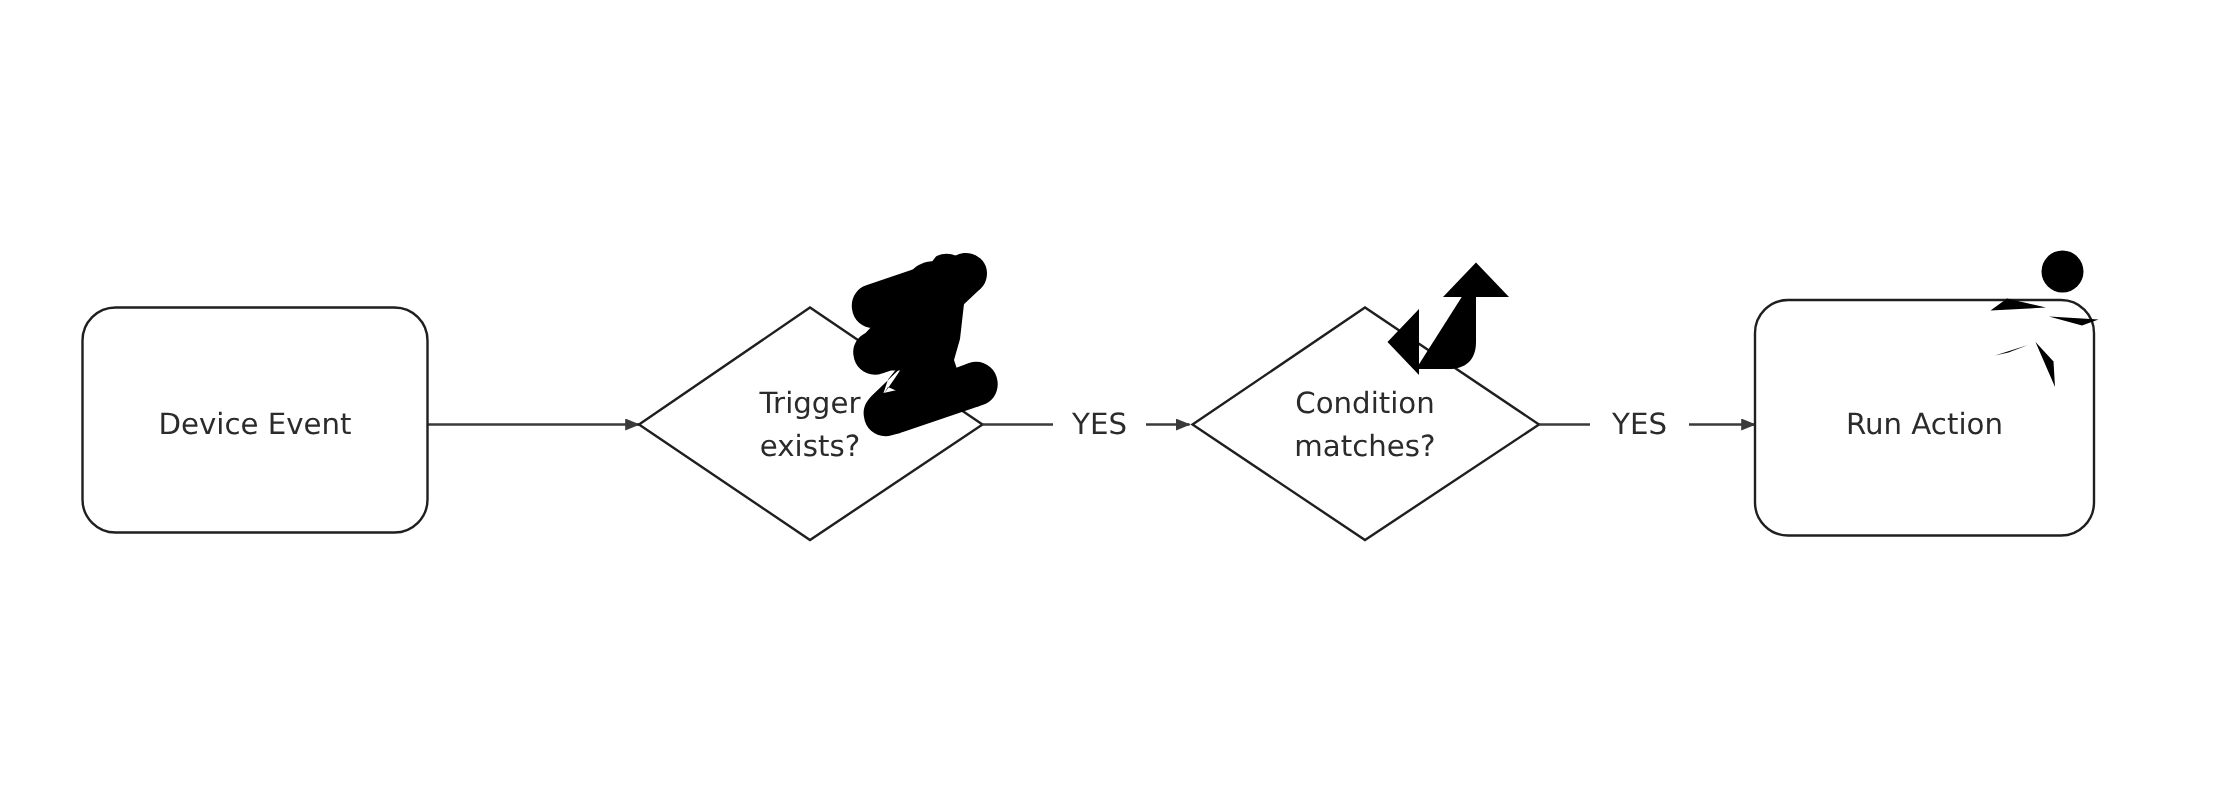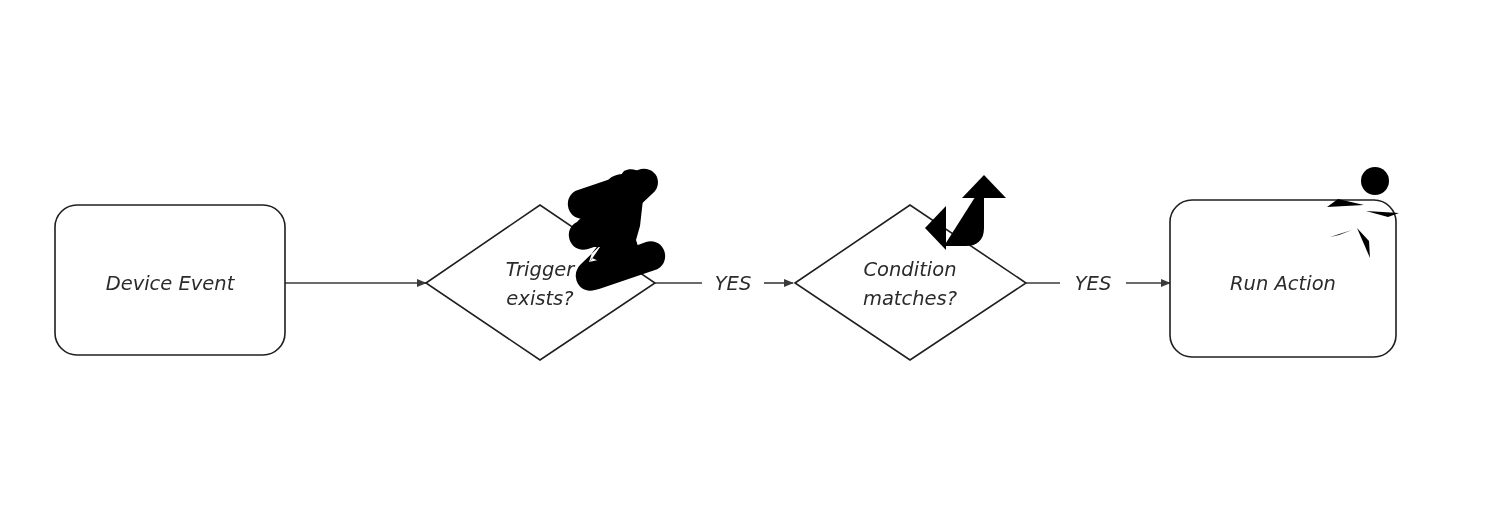--- a/index.html
+++ b/index.html
@@ -9,21 +9,20 @@
   }
   body {
     font-family: "DejaVu Sans", "Liberation Sans", sans-serif;
   }
   #canvas {
     position: relative;
     width: 1485px;
     height: 523px;
     background: #ffffff;
     overflow: hidden;
-    font-style: italic;
   }
   #flow-svg {
     position: absolute;
     left: 0;
     top: 0;
     width: 1485px;
     height: 523px;
     display: block;
   }
   .node-label {

